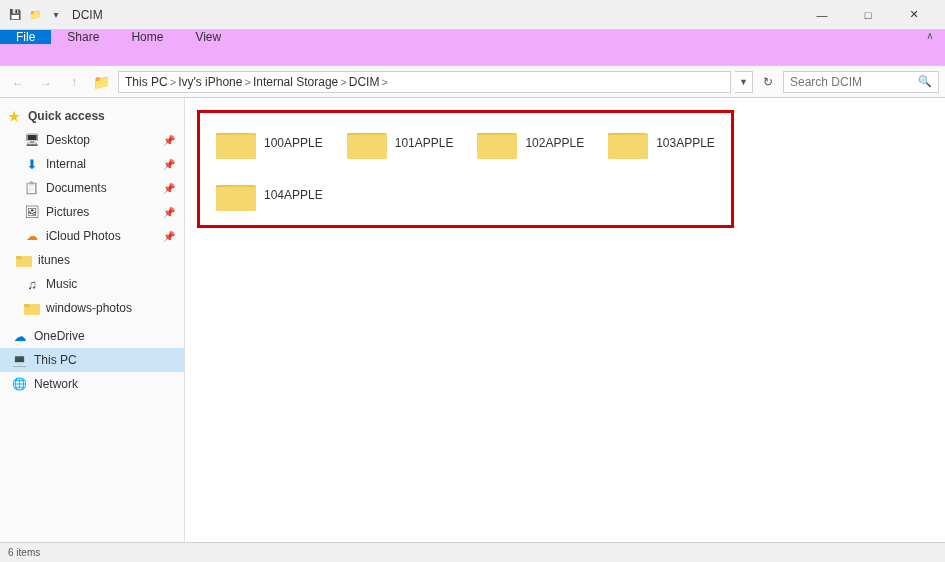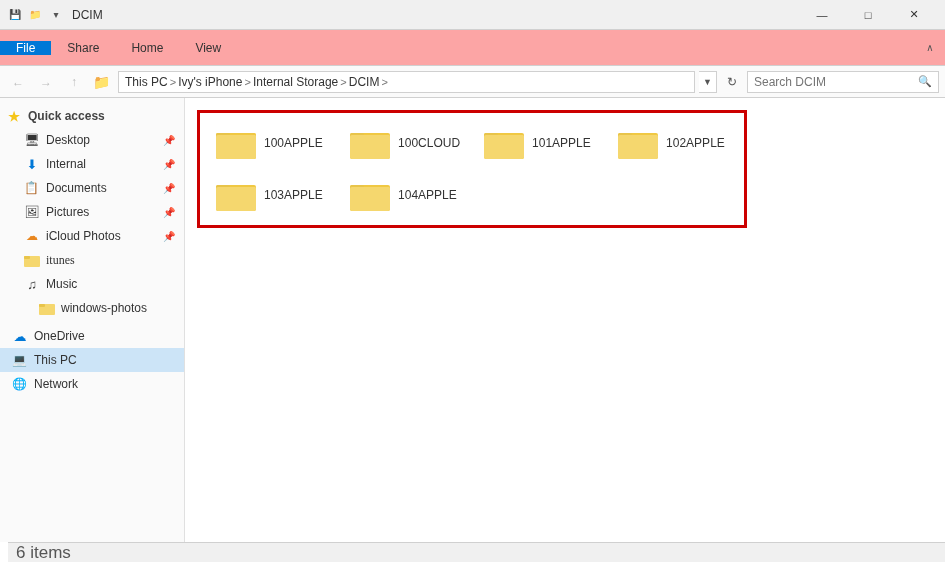--- a/index.html
+++ b/index.html
@@ -56,23 +56,23 @@
       font-size: 11px;
       color: #333;
       cursor: pointer;
       background: transparent;
       border: none;
     }
 
     
     .ribbon {
       height: 36px;
-      background: #fca5a5;
-      display: flex;
-      align-items: center;
+      background: #f0abfc;
+      display: flex;
+      align-items: flex-start;
       border-bottom: 1px solid #d0d0d0;
     }
     .ribbon-tab {
       padding: 0 16px;
       display: flex;
       align-items: center;
       font-size: 12px;
       cursor: pointer;
       color: #333;
     }
@@ -150,21 +150,21 @@
       width: 22px;
       height: 22px;
       display: flex;
       align-items: center;
       justify-content: center;
       font-size: 12px;
       color: #555;
       cursor: pointer;
     }
     .search-box {
-      width: 192px;
+      width: 156px;
       height: 22px;
       border: 1px solid #d0d0d0;
       background: #fff;
       display: flex;
       align-items: center;
       padding: 0 6px;
       gap: 4px;
     }
     .search-box input {
       border: none;
@@ -258,24 +258,23 @@
     }
 
     
     .status-bar {
       height: 20px;
       background: #f0f0f0;
       border-top: 1px solid #d0d0d0;
       display: flex;
       align-items: center;
       padding: 0 8px;
-      font-size: 17px;
+      font-size: 10px;
       color: #555;
       gap: 12px;
-      margin-left: 8px;
     }
   </style>
 </head>
 <body>
 
 <div class="title-bar">
   <div class="title-bar-icons">
     <div class="title-bar-icon">💾</div>
     <div class="title-bar-icon">📁</div>
     <div class="title-bar-icon">▾</div>
@@ -347,34 +346,34 @@
     <div class="sidebar-item" style="padding-left:24px;">
       <div class="sidebar-icon" style="font-size:12px;">🖼</div>
       <span class="sidebar-item-label">Pictures</span>
       <span class="sidebar-pin">📌</span>
     </div>
     <div class="sidebar-item" style="padding-left:24px;">
       <div class="sidebar-icon" style="color:#e8861e; font-size:12px;">☁</div>
       <span class="sidebar-item-label">iCloud Photos</span>
       <span class="sidebar-pin">📌</span>
     </div>
-    <div class="sidebar-item" style="padding-left:24px;font-family:Liberation Serif, serif;">
+    <div class="sidebar-item" style="padding-left:16px;">
       <div class="sidebar-icon">
         <svg width="16" height="14" viewBox="0 0 16 14">
             <rect x="0" y="3" width="16" height="11" rx="1" fill="#f5d76e"></rect>
             <rect x="0" y="3" width="6" height="3" rx="1" fill="#e8c44a"></rect>
           </svg>
       </div>
       <span class="sidebar-item-label">itunes</span>
     </div>
     <div class="sidebar-item" style="padding-left:24px;">
       <div class="sidebar-icon" style="font-size:13px; color:#444;">♫</div>
       <span class="sidebar-item-label">Music</span>
     </div>
-    <div class="sidebar-item" style="padding-left:39px;">
+    <div class="sidebar-item" style="padding-left:24px;">
       <div class="sidebar-icon">
         <svg width="16" height="14" viewBox="0 0 16 14">
             <rect x="0" y="3" width="16" height="11" rx="1" fill="#f5d76e"></rect>
             <rect x="0" y="3" width="6" height="3" rx="1" fill="#e8c44a"></rect>
           </svg>
       </div>
       <span class="sidebar-item-label">windows-photos</span>
     </div>
 
     <div class="sidebar-item" style="margin-top:4px;">
@@ -403,31 +402,20 @@
               <rect x="0" y="6" width="40" height="26" rx="2" fill="#f5d76e"></rect>
               <rect x="0" y="6" width="40" height="26" rx="2" fill="#f0c843"></rect>
               <rect x="0" y="8" width="40" height="24" rx="2" fill="#f5d76e"></rect>
               <rect x="0" y="6" width="14" height="5" rx="2" fill="#e8c44a"></rect>
               <rect x="0" y="8" width="40" height="22" rx="2" fill="#f5d76e"></rect>
             </svg>
           </div>
           <span class="folder-name">100APPLE</span>
         </div>
 
-        <div class="folder-item">
-          <div class="folder-icon">
-            <svg width="40" height="32" viewBox="0 0 40 32">
-              <rect x="0" y="6" width="40" height="26" rx="2" fill="#f0c843"></rect>
-              <rect x="0" y="8" width="40" height="24" rx="2" fill="#f5d76e"></rect>
-              <rect x="0" y="6" width="14" height="5" rx="2" fill="#e8c44a"></rect>
-              <rect x="0" y="8" width="40" height="22" rx="2" fill="#f5d76e"></rect>
-            </svg>
-          </div>
-          <span class="folder-name">100CLOUD</span>
-        </div>
 
         <div class="folder-item">
           <div class="folder-icon">
             <svg width="40" height="32" viewBox="0 0 40 32">
               <rect x="0" y="6" width="40" height="26" rx="2" fill="#f0c843"></rect>
               <rect x="0" y="8" width="40" height="24" rx="2" fill="#f5d76e"></rect>
               <rect x="0" y="6" width="14" height="5" rx="2" fill="#e8c44a"></rect>
               <rect x="0" y="8" width="40" height="22" rx="2" fill="#f5d76e"></rect>
             </svg>
           </div>

